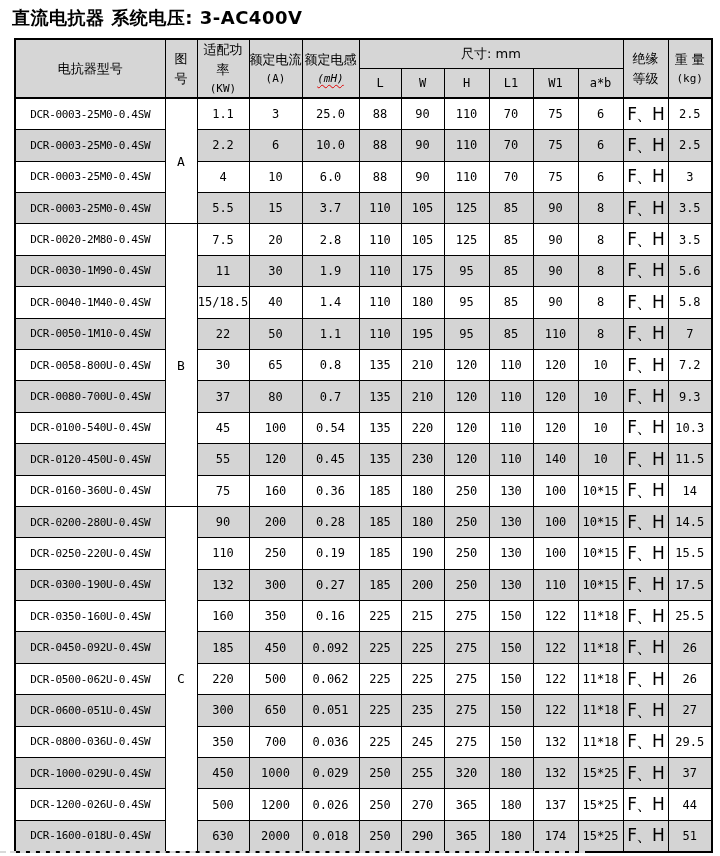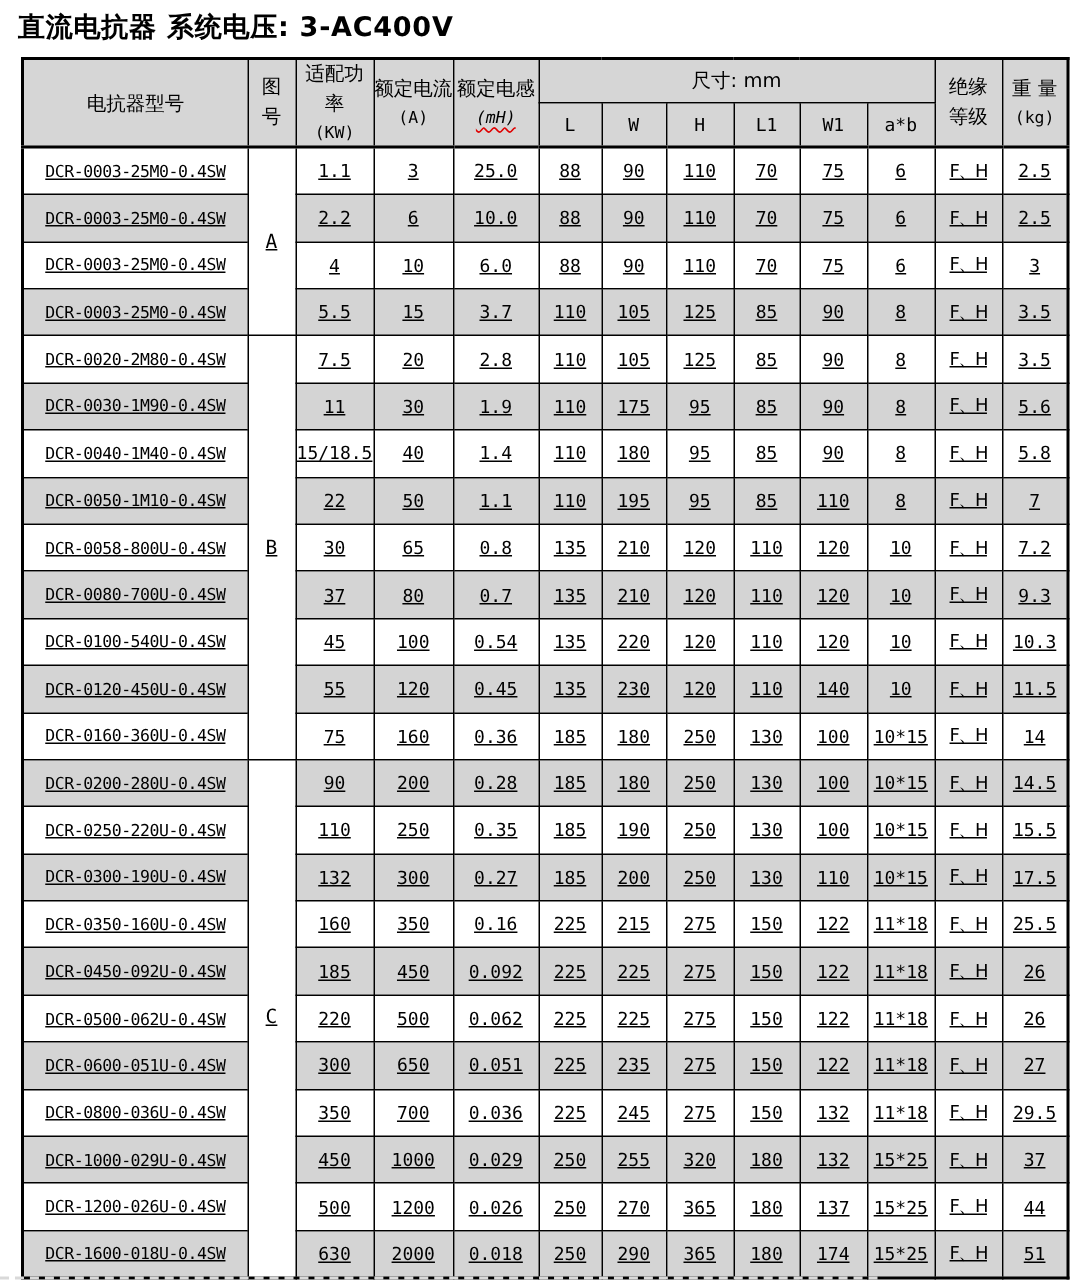--- a/index.html
+++ b/index.html
@@ -60,31 +60,31 @@
   .hdr2 .unit { font-family: "DejaVu Sans Mono", monospace; font-size: 11px; }
   .wavy {
     text-decoration-line: underline;
     text-decoration-style: wavy;
     text-decoration-color: var(--squiggle-color, #e00000);
     text-decoration-thickness: 1px;
     text-underline-offset: 2px;
     font-style: italic;
   }
 
-  tbody tr { height: 31.4px; text-decoration: underline; }
+  tbody tr { height: 31.4px; }
   tbody td {
     background: #ffffff;
     font-family: "DejaVu Sans Mono", monospace;
     font-size: 12px;
   }
   tbody tr.shaded td { background: var(--row-alt-fill, #d4d4d4); }
   tbody tr:first-child td { border-top: 2px solid var(--border-color, #000); }
   td.c-model { font-size: 11px; letter-spacing: -0.3px; }
   td.c-group { background: #ffffff !important; font-size: 13px; }
-  td.c-ins { font-family: "DejaVu Sans", sans-serif; font-size: 12px; letter-spacing: -1px; }
+  td.c-ins { font-family: "DejaVu Sans", sans-serif; font-size: 17px; letter-spacing: -1px; }
 
   .artifact-line {
     position: absolute; left: 0; top: 851px; width: 585px; height: 0;
     border-top: 2px dashed #d9d9d9;
   }
 </style>
 </head>
 <body>
 
 <div class="page">
@@ -356,21 +356,21 @@
           <td>130</td>
           <td>100</td>
           <td>10*15</td>
           <td class="c-ins">F、H</td>
           <td>14.5</td>
         </tr>
         <tr>
           <td class="c-model">DCR-0250-220U-0.4SW</td>
           <td>110</td>
           <td>250</td>
-          <td>0.35</td>
+          <td>0.19</td>
           <td>185</td>
           <td>190</td>
           <td>250</td>
           <td>130</td>
           <td>100</td>
           <td>10*15</td>
           <td class="c-ins">F、H</td>
           <td>15.5</td>
         </tr>
         <tr class="shaded">

